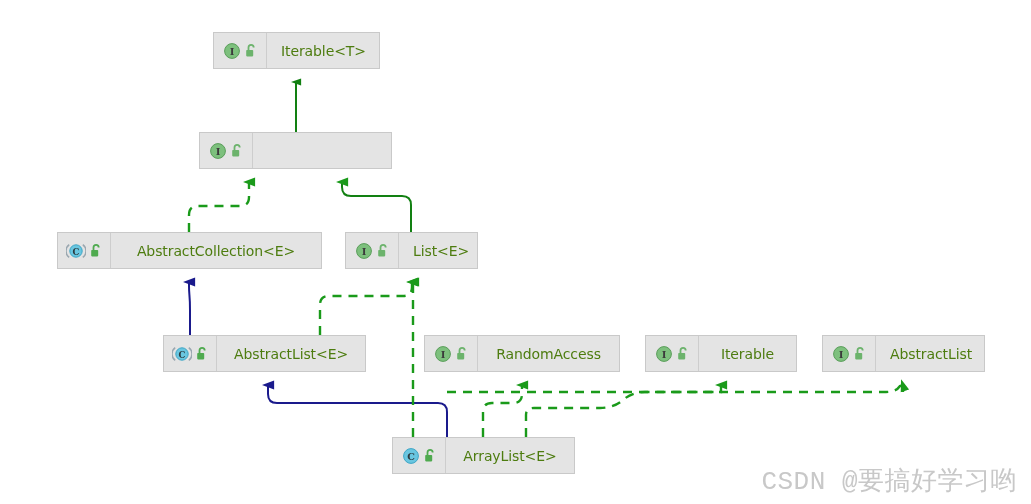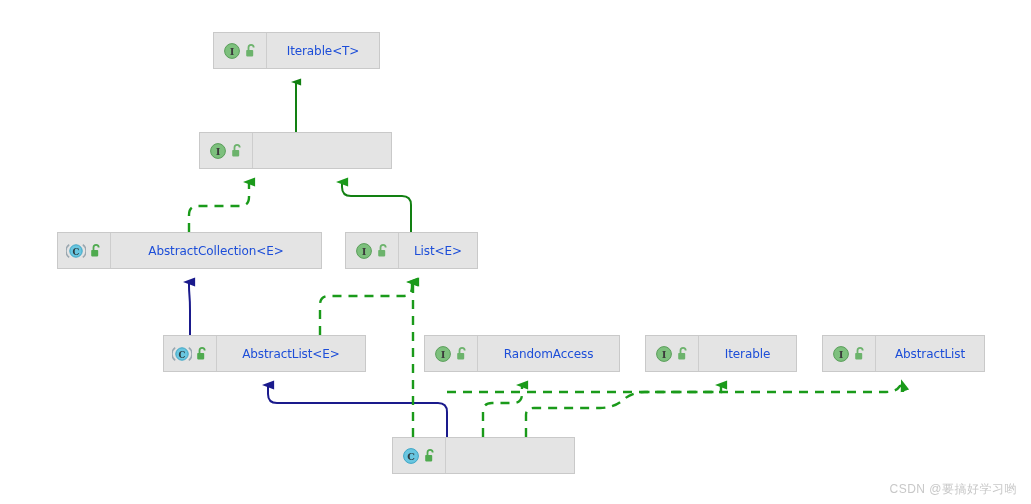--- a/index.html
+++ b/index.html
@@ -31,34 +31,34 @@
     justify-content:center;
     gap:3px;
     border-right:1px solid #cdcdcd;
     background:#e4e4e4;
     flex:0 0 52px;
   }
   .node .label{
     flex:1 1 auto;
     text-align:center;
     padding:0 14px;
-    font-size:12px;
-    color:#1d4ed8;
+    font-size:14px;
+    color:#4d7c0f;
     font-family:"DejaVu Sans", sans-serif;
     letter-spacing:-0.1px;
   }
   .ico{display:block;}
 
   .watermark{
     position:absolute;
     right:14px;
     bottom:6px;
-    font-size:12px;
+    font-size:26px;
     color:#c8c8c8;
-    font-family:Liberation Sans, sans-serif;
+    font-family:Liberation Mono, monospace;
     letter-spacing:0.5px;
     user-select:none;
   }
 </style>
 </head>
 <body>
 
 <div id="canvas">
 
   <svg class="edges" viewBox="0 0 1031 504" xmlns="http://www.w3.org/2000/svg">
@@ -235,16 +235,17 @@
     <span class="gutter">
       <svg class="ico" width="18" height="18" viewBox="0 0 18 18">
         <circle cx="9" cy="9" r="7.4" fill="#69c6e0" stroke="#3fa6c6" stroke-width="1"></circle>
         <text x="9" y="12.8" font-size="9.6" font-family="DejaVu Serif, serif" font-weight="bold" fill="#2b3a3f" text-anchor="middle">C</text>
       </svg>
       <svg class="ico" width="14" height="16" viewBox="0 0 14 16">
         <path d="M4.5,7 V4.4 A2.6,2.6 0 0 1 9.7,4.4" fill="none" stroke="#4faa4f" stroke-width="1.8"></path>
         <rect x="2.2" y="7" width="7" height="6.4" rx="0.8" fill="#4faa4f"></rect>
       </svg>
     </span>
+    <span class="label">ArrayList&lt;E&gt;</span>
   </div>
 
   <div class="watermark">CSDN @要搞好学习哟</div>
 </div>
 
 </body></html>

